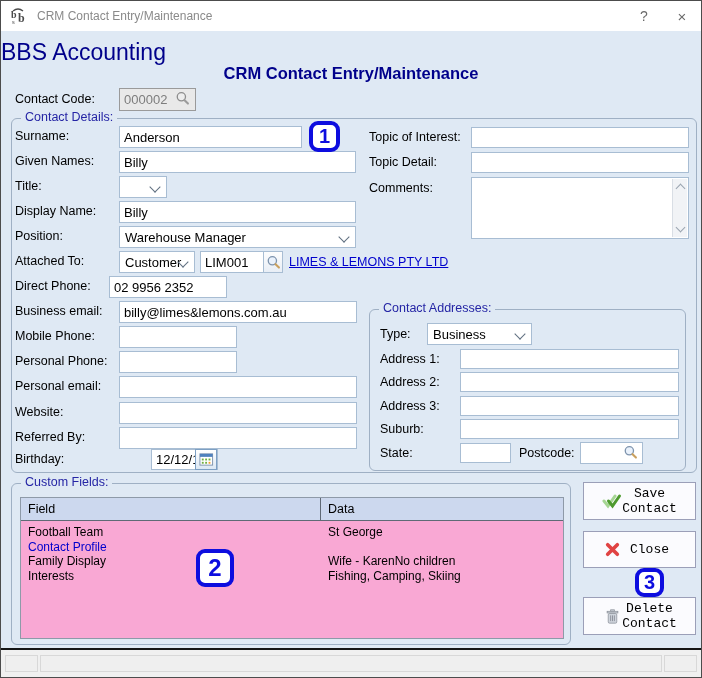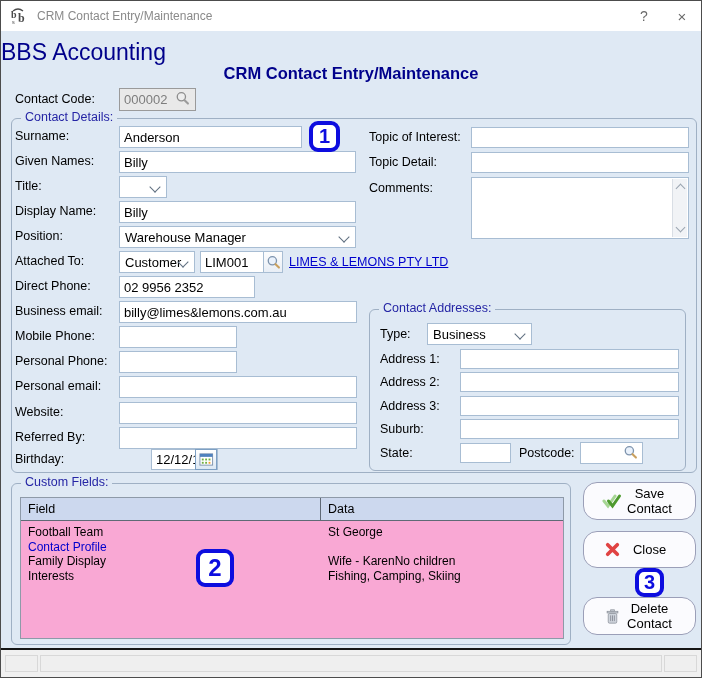--- a/index.html
+++ b/index.html
@@ -54,22 +54,22 @@
   .cf-head .c1{width:300px;height:100%;display:flex;align-items:center;padding-left:7px;
     border-right:1px solid #606a76;box-sizing:border-box;}
   .cf-head .c2{flex:1;padding-left:7px;}
   .cf-rows{padding-top:4px;}
   .cf-row{display:flex;height:14.5px;line-height:14.5px;font-size:12px;}
   .cf-row .c1{width:300px;padding-left:7px;box-sizing:border-box;}
   .cf-row .c2{flex:1;padding-left:7px;}
   .cf-row.linkrow .c1{color:#0000cc;}
   
   .btn{position:absolute;left:582px;width:113px;height:38px;box-sizing:border-box;
-    background:#fbfbfe;border:1px solid #9b9fb8;border-radius:14px;
-    display:flex;align-items:center;padding:0 18px;font-size:13px;cursor:default;}
+    background:#fbfbfe;border:1px solid #9b9fb8;border-radius:0;
+    display:flex;align-items:center;padding:0 18px;font-size:13px;cursor:default;font-family:Liberation Mono, monospace;}
   .btn .cap{flex:1;text-align:center;}
   .btn .bicon{width:20px;display:flex;justify-content:center;}
   
   .annot{position:absolute;background:#fff;border:4px solid #0d0ddf;border-radius:9px;
     color:#0d0ddf;font-weight:bold;display:flex;align-items:center;justify-content:center;
     font-size:20px;box-sizing:border-box;}
   
   .divline{height:2px;background:#151515;flex:0 0 auto;}
   .statusbar{flex:1;background:#f0f0f0;display:flex;align-items:center;padding:0 4px;gap:2px;}
   .scell{height:17px;background:#efefef;border:1px solid #d8d8d8;box-sizing:border-box;}
@@ -141,21 +141,21 @@
     <input class="inp" style="left: 199px; top: 220px; width: 64px; height: 22px;" value="LIM001">
     <span class="magbtn" style="left:262px;top:220px;">
       <svg width="15" height="15" viewBox="0 0 16 16">
           <circle cx="6.8" cy="6.2" r="4.4" fill="#eaf2fc" stroke="#7d93ad" stroke-width="1.4"></circle>
           <line x1="10.2" y1="9.8" x2="13.8" y2="13.4" stroke="#caa05e" stroke-width="2.2" stroke-linecap="round"></line>
         </svg>
     </span>
     <span class="link" style="left:288px;top:224px;">LIMES &amp; LEMONS PTY LTD</span>
 
     <span class="lbl" style="left:14px;top:248px;">Direct Phone:</span>
-    <input class="inp" style="left: 118px; top: 245px; width: 136px; height: 22px;" value="02 9956 2352">
+    <input class="inp" style="left: 108px; top: 245px; width: 118px; height: 22px;" value="02 9956 2352">
 
     <span class="lbl" style="left:14px;top:273px;">Business email:</span>
     <input class="inp" style="left: 118px; top: 270px; width: 238px; height: 22px;" value="billy@limes&amp;lemons.com.au">
 
     <span class="lbl" style="left:14px;top:298px;">Mobile Phone:</span>
     <input class="inp" style="left: 118px; top: 295px; width: 118px; height: 22px;" value="">
 
     <span class="lbl" style="left:14px;top:323px;">Personal Phone:</span>
     <input class="inp" style="left: 118px; top: 320px; width: 118px; height: 22px;" value="">
 

